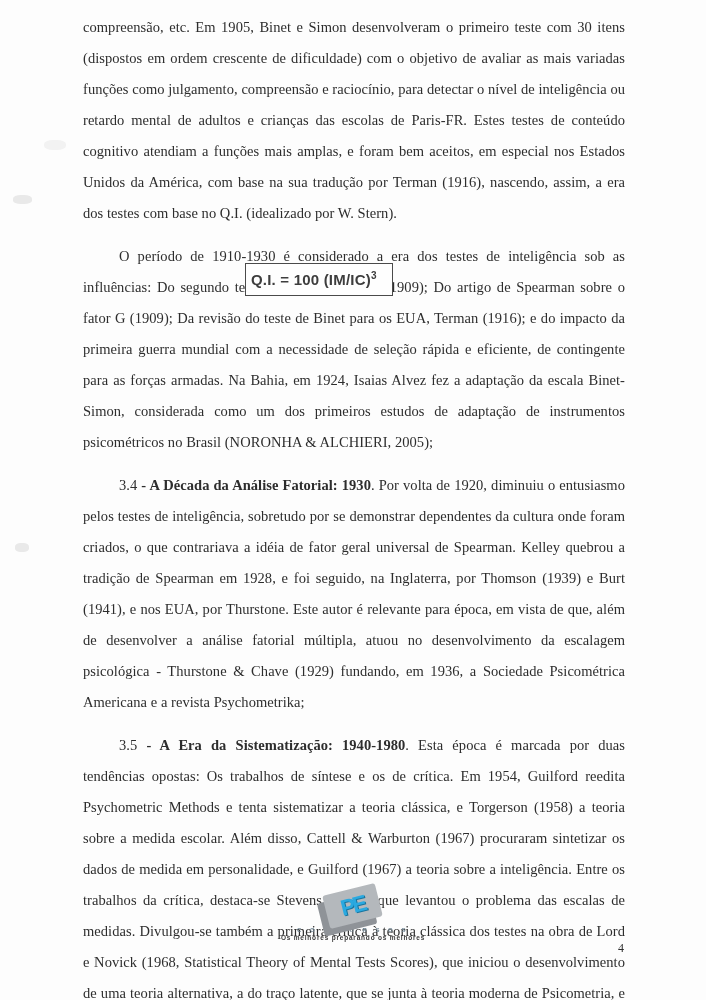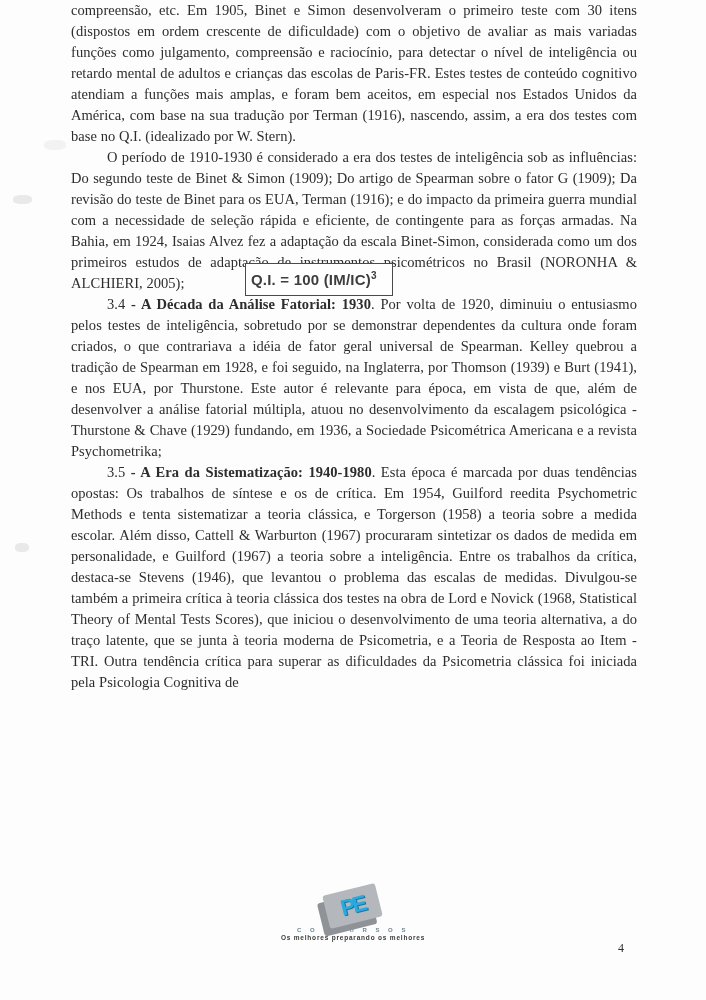--- a/index.html
+++ b/index.html
@@ -11,23 +11,23 @@
     position: relative;
     overflow: hidden;
   }
   .page { position: absolute; inset: 0; background: #fdfdfd; }
   .content {
     position: absolute;
     left: 71px; top: 0;
     width: 566px;
   }
   p.body-par {
-    margin: 0;
+    margin: 12px;
     font-size: 14.5px;
-    line-height: 21px;
+    line-height: 31px;
     text-align: justify;
     letter-spacing: 0.05px;
   }
   .p1 { margin-top: 74px; }
   .p2 { margin-top: 96px; text-indent: 36px; }
   .s34 { margin-top: 29px; text-indent: 36px; }
   .s35 { margin-top: 30px; text-indent: 36px; }
   .seg-bold { font-weight: bold; font-family: Liberation Serif, serif; }
   .seg-italic { }
 

